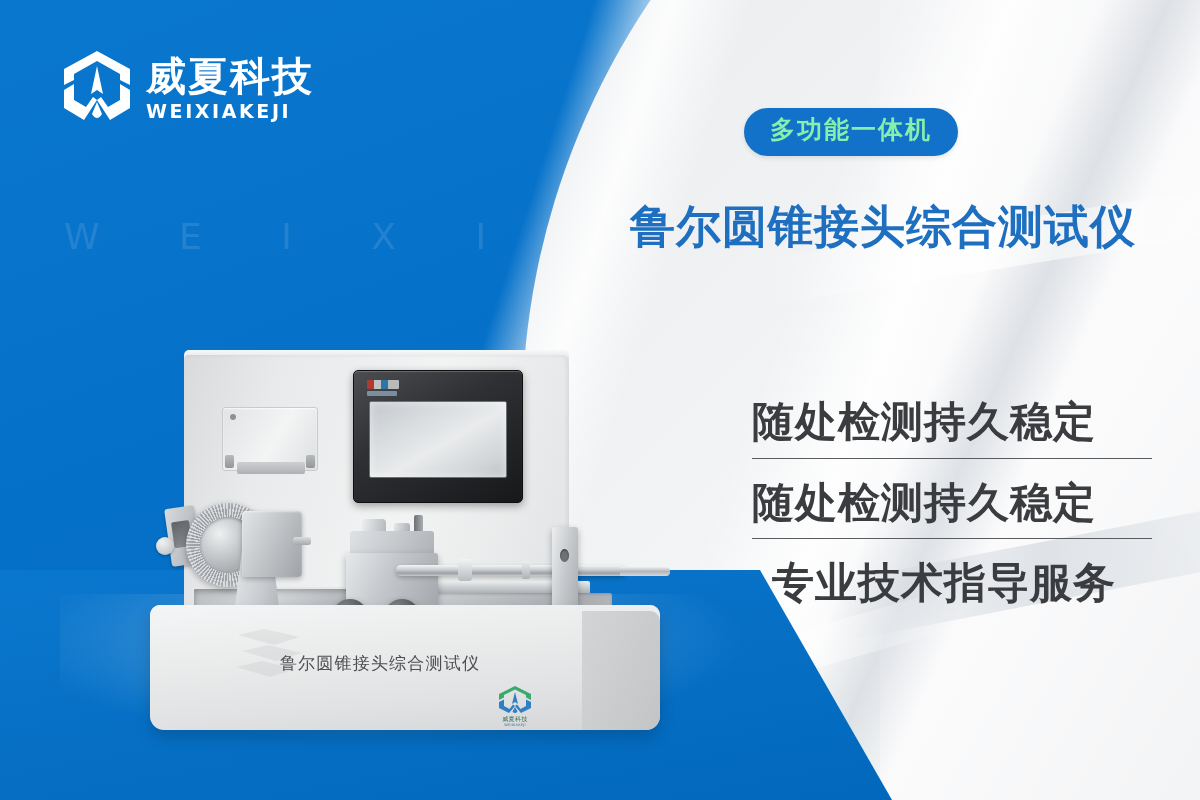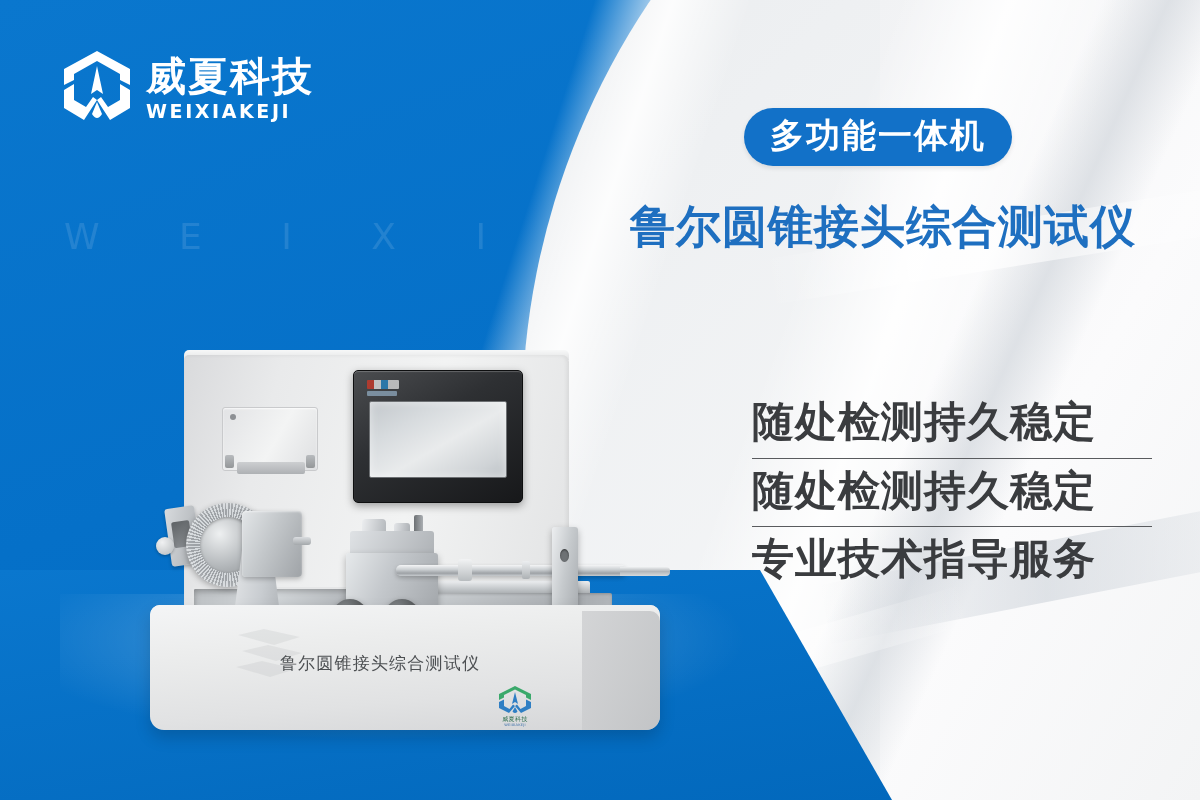--- a/index.html
+++ b/index.html
@@ -90,34 +90,34 @@
 
   
   #pill {
     position:absolute; left:744px; top:108px;
     padding:8px 26px 11px;
     border-radius:34px;
     background:#1271C8;
     box-shadow:0 2px 5px rgba(0,0,0,.10);
   }
   #pill span {
-    font-size:34px; font-weight:bold; color:#ffffff; letter-spacing:2px;
+    font-size:25px; font-weight:bold; color:#86efac; letter-spacing:2px;
     line-height:1.15; white-space:nowrap;
   }
 
   #headline {
     position:absolute; left:630px; top:200px;
     font-size:45px; font-weight:bold;
     color:#1E6FC0; letter-spacing:1px; white-space:nowrap;
     line-height:1.2;
   }
 
   #features { position:absolute; left:752px; top:398px; width:400px; }
-  .feature { padding-bottom:11px; margin-bottom:8px; border-bottom:1.5px solid #595b5e; }
-  .feature:last-child { border-bottom:none; margin-bottom:0; }
+  .feature { padding-bottom:11px; margin-bottom:20px; border-bottom:1.5px solid #595b5e; }
+  .feature:last-child { border-bottom:none; margin-bottom:0;margin-left:20px; }
   .feature .txt {
     font-size:42px; font-weight:bold; color:#3a3c3f;
     letter-spacing:1px; white-space:nowrap; line-height:1.16;
   }
 
   
   #machine { position:absolute; left:150px; top:355px; width:510px; height:400px; }
 
   
   .m-console {

